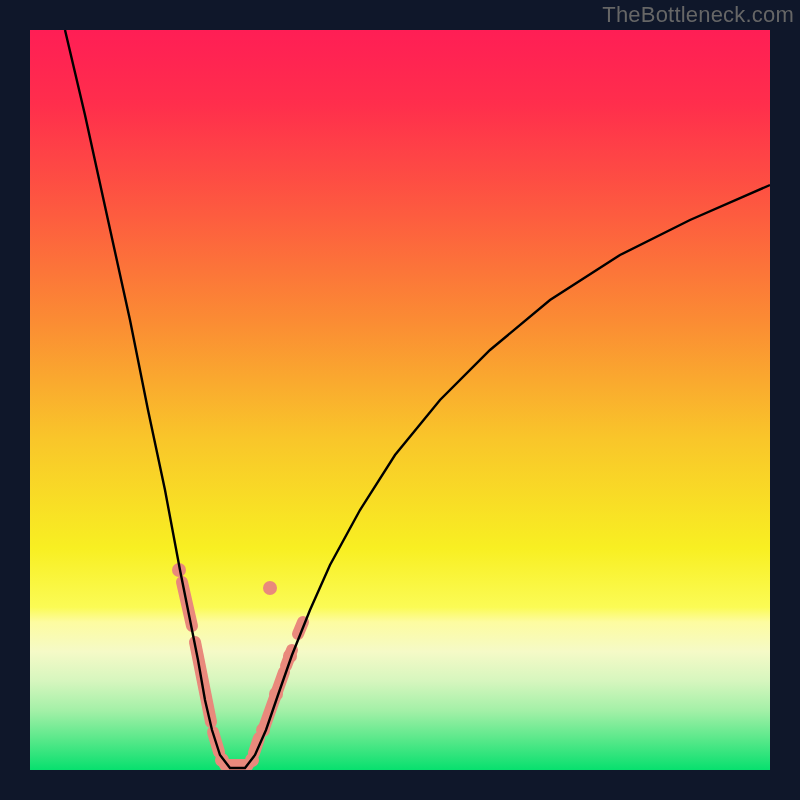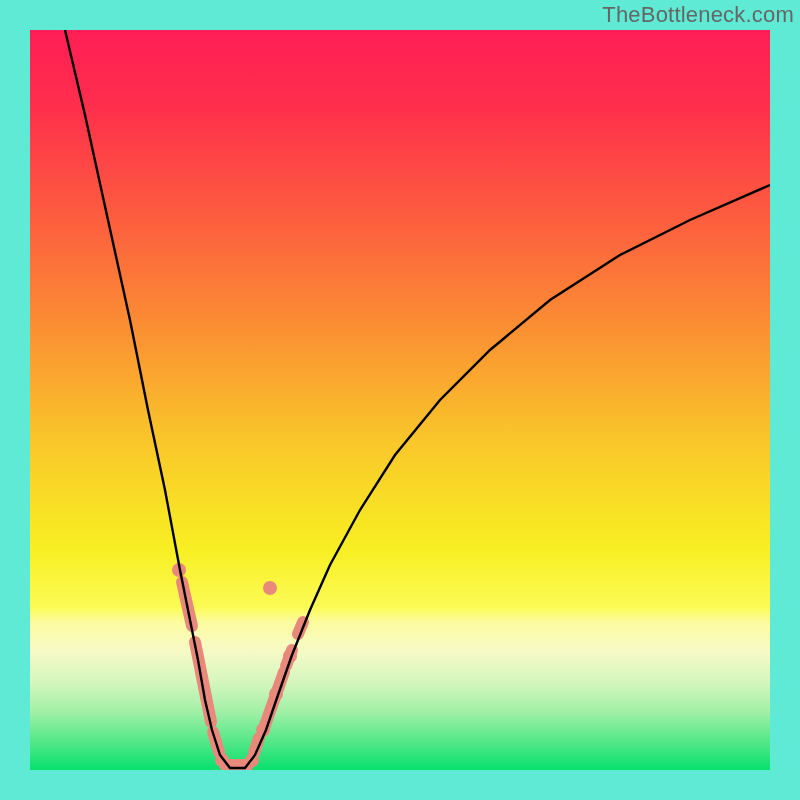--- a/index.html
+++ b/index.html
@@ -7,21 +7,21 @@
     padding: 0;
     width: 800px;
     height: 800px;
     background: #000;
     overflow: hidden;
     font-family: Arial, Helvetica, sans-serif;
   }
   .frame {
     position: absolute;
     inset: 0;
-    background: #5eead4;
+    background: #0f172a;
     padding-left: 13px;
   }
   .plot-area {
     position: absolute;
     left: 30px;
     top: 30px;
     width: 740px;
     height: 740px;
     overflow: hidden;
   }

